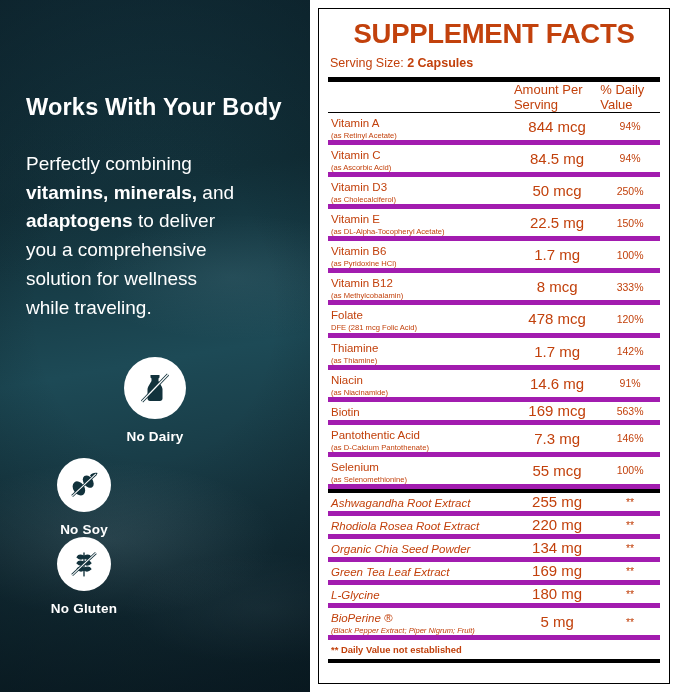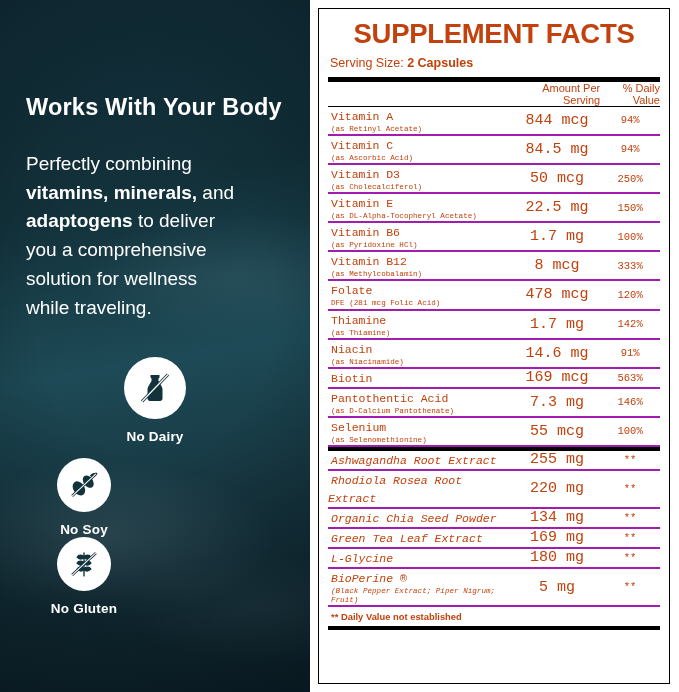--- a/index.html
+++ b/index.html
@@ -147,31 +147,30 @@
   }
   table.facts td {
     vertical-align: middle;
     padding: 0;
   }
   .col-name { width: 56%; }
   .col-amt  { width: 26%; }
   .col-dv   { width: 18%; }
 
   .hdr td {
-    font-size: 11px;
-    text-align: right;
+    font-size: 13px;
+    text-align: left;
     padding: 2px 0 2px 0;
     border-bottom: 1px solid #000;
   }
   .hdr td.col-name { border-bottom: 1px solid #000; }
 
   .row td {
-    border-bottom: 2px solid #a21caf;
+    border-bottom: 5px solid #a21caf;
     padding: 3px 0 3px 0;
-    font-family: Liberation Mono, monospace;
   }
   .row .nm {
     font-size: 11.5px;
     line-height: 1.18;
     padding-left: 3px;
   }
   .row .sub {
     font-size: 7.6px;
     line-height: 1.2;
     padding-left: 3px;

